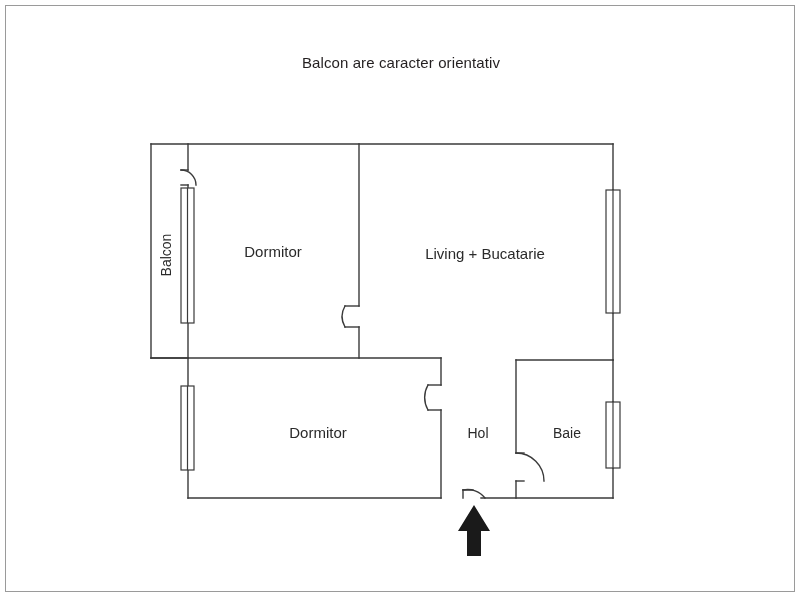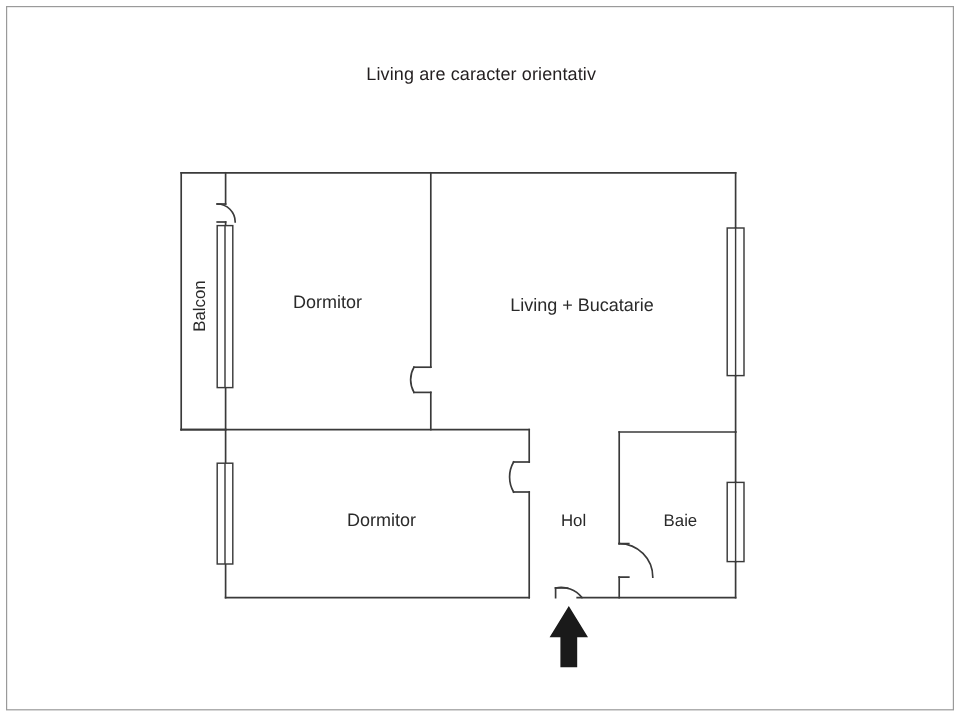--- a/index.html
+++ b/index.html
@@ -60,21 +60,21 @@
     fill: #2a2a2a;
   }
 </style>
 </head>
 <body>
 
 <div id="page">
 
   <div id="outer-frame"></div>
 
-  <div id="plan-title">Living are caracter orientativ</div>
+  <div id="plan-title">Balcon are caracter orientativ</div>
 
   <svg id="plan-svg" width="802" height="602" viewBox="0 0 802 602">
 
     <g stroke="#3a3a3a" fill="none" stroke-width="1.4" stroke-linecap="square">
 
       <path d="M 151 144 L 613 144"></path>
 
       <path d="M 151 144 L 151 358"></path>
 
       <path d="M 151 358 L 188 358"></path>

